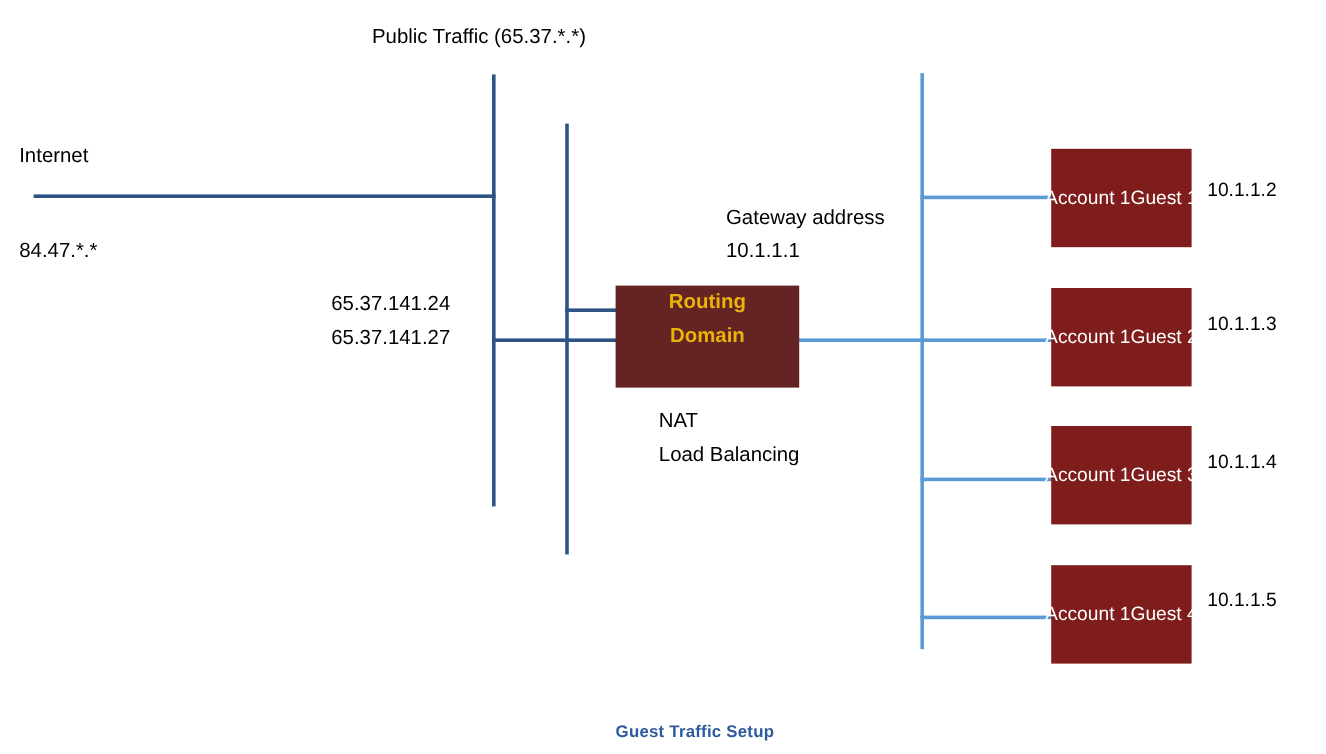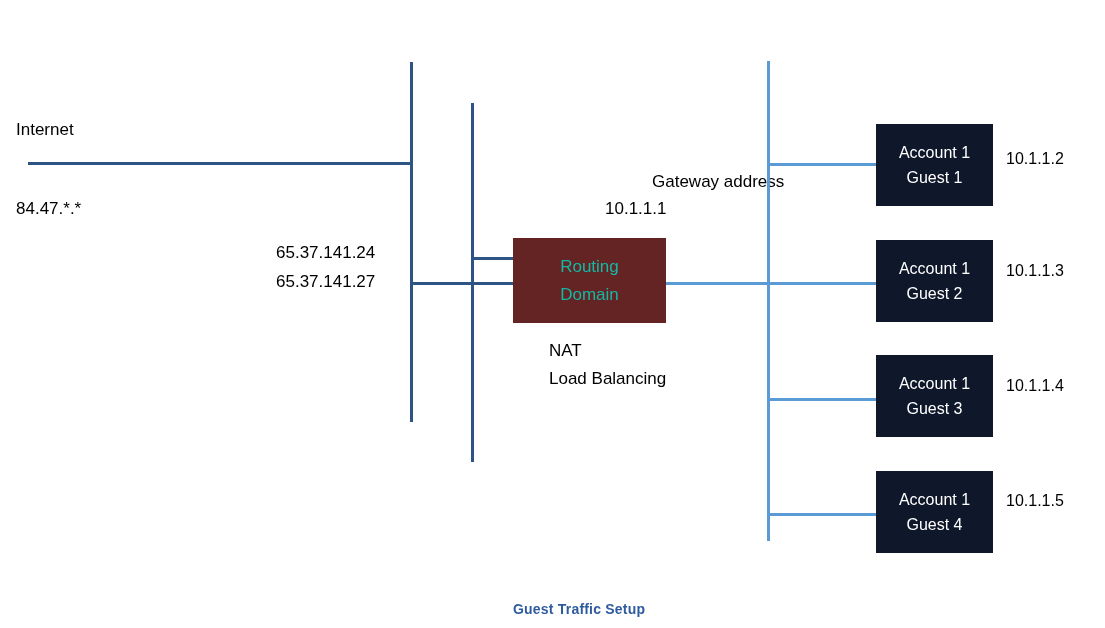--- a/index.html
+++ b/index.html
@@ -45,74 +45,74 @@
   .line.h { height: 3px; }
   .line.v { width: 3px; }
 
   .line.light {
     background: #5B9BD5;
   }
 
   
   .guest-box {
     position: absolute;
-    background: #0f172a;
+    background: #7f1d1d;
     display: flex;
-    flex-direction: column;
     align-items: center;
     justify-content: center;
     color: #ffffff;
     font-size: 16px;
     line-height: 25px;
     font-family: "Liberation Sans", sans-serif;
     z-index: 3;
   }
   .guest-box span { display: block; white-space: pre; }
 
   
   .routing-box {
     position: absolute;
     background: #632423;
     display: flex;
     flex-direction: column;
     align-items: center;
-    justify-content: center;
-    color: #14b8a6;
+    color: #eab308;
     font-size: 17px;
     line-height: 28px;
     font-family: "Liberation Sans", sans-serif;
     z-index: 3;
+    font-weight: bold;
   }
   .routing-box span { display: block; white-space: pre; }
 
   .ip-label {
     position: absolute;
     color: #000000;
     font-size: 16px;
     white-space: pre;
     font-family: "Liberation Sans", sans-serif;
   }
 </style>
 </head>
 <body>
 
 <div id="canvas">
 
+  <div class="lbl" style="left:310px; top:18px;">Public Traffic (65.37.*.*)</div>
 
 
 
   <div class="lbl" style="left:16px; top:117px;">Internet</div>
 
   <div class="lbl" style="left:16px; top:196px;">84.47.*.*</div>
 
   <div class="lbl" style="left:276px; top:240px;">65.37.141.24</div>
 
   <div class="lbl" style="left:276px; top:269px;">65.37.141.27</div>
 
-  <div class="lbl" style="left:605px; top:169px;margin-left:47px;">Gateway address</div>
+  <div class="lbl" style="left:605px; top:169px;">Gateway address</div>
 
   <div class="lbl" style="left:605px; top:196px;">10.1.1.1</div>
 
   <div class="lbl" style="left:549px; top:338px;">NAT</div>
 
   <div class="lbl" style="left:549px; top:366px;">Load Balancing</div>
 
   <div class="line v" style="left:410px; top:62px; height:360px;"></div>
 
   <div class="line v" style="left:471px; top:103px; height:359px;"></div>

